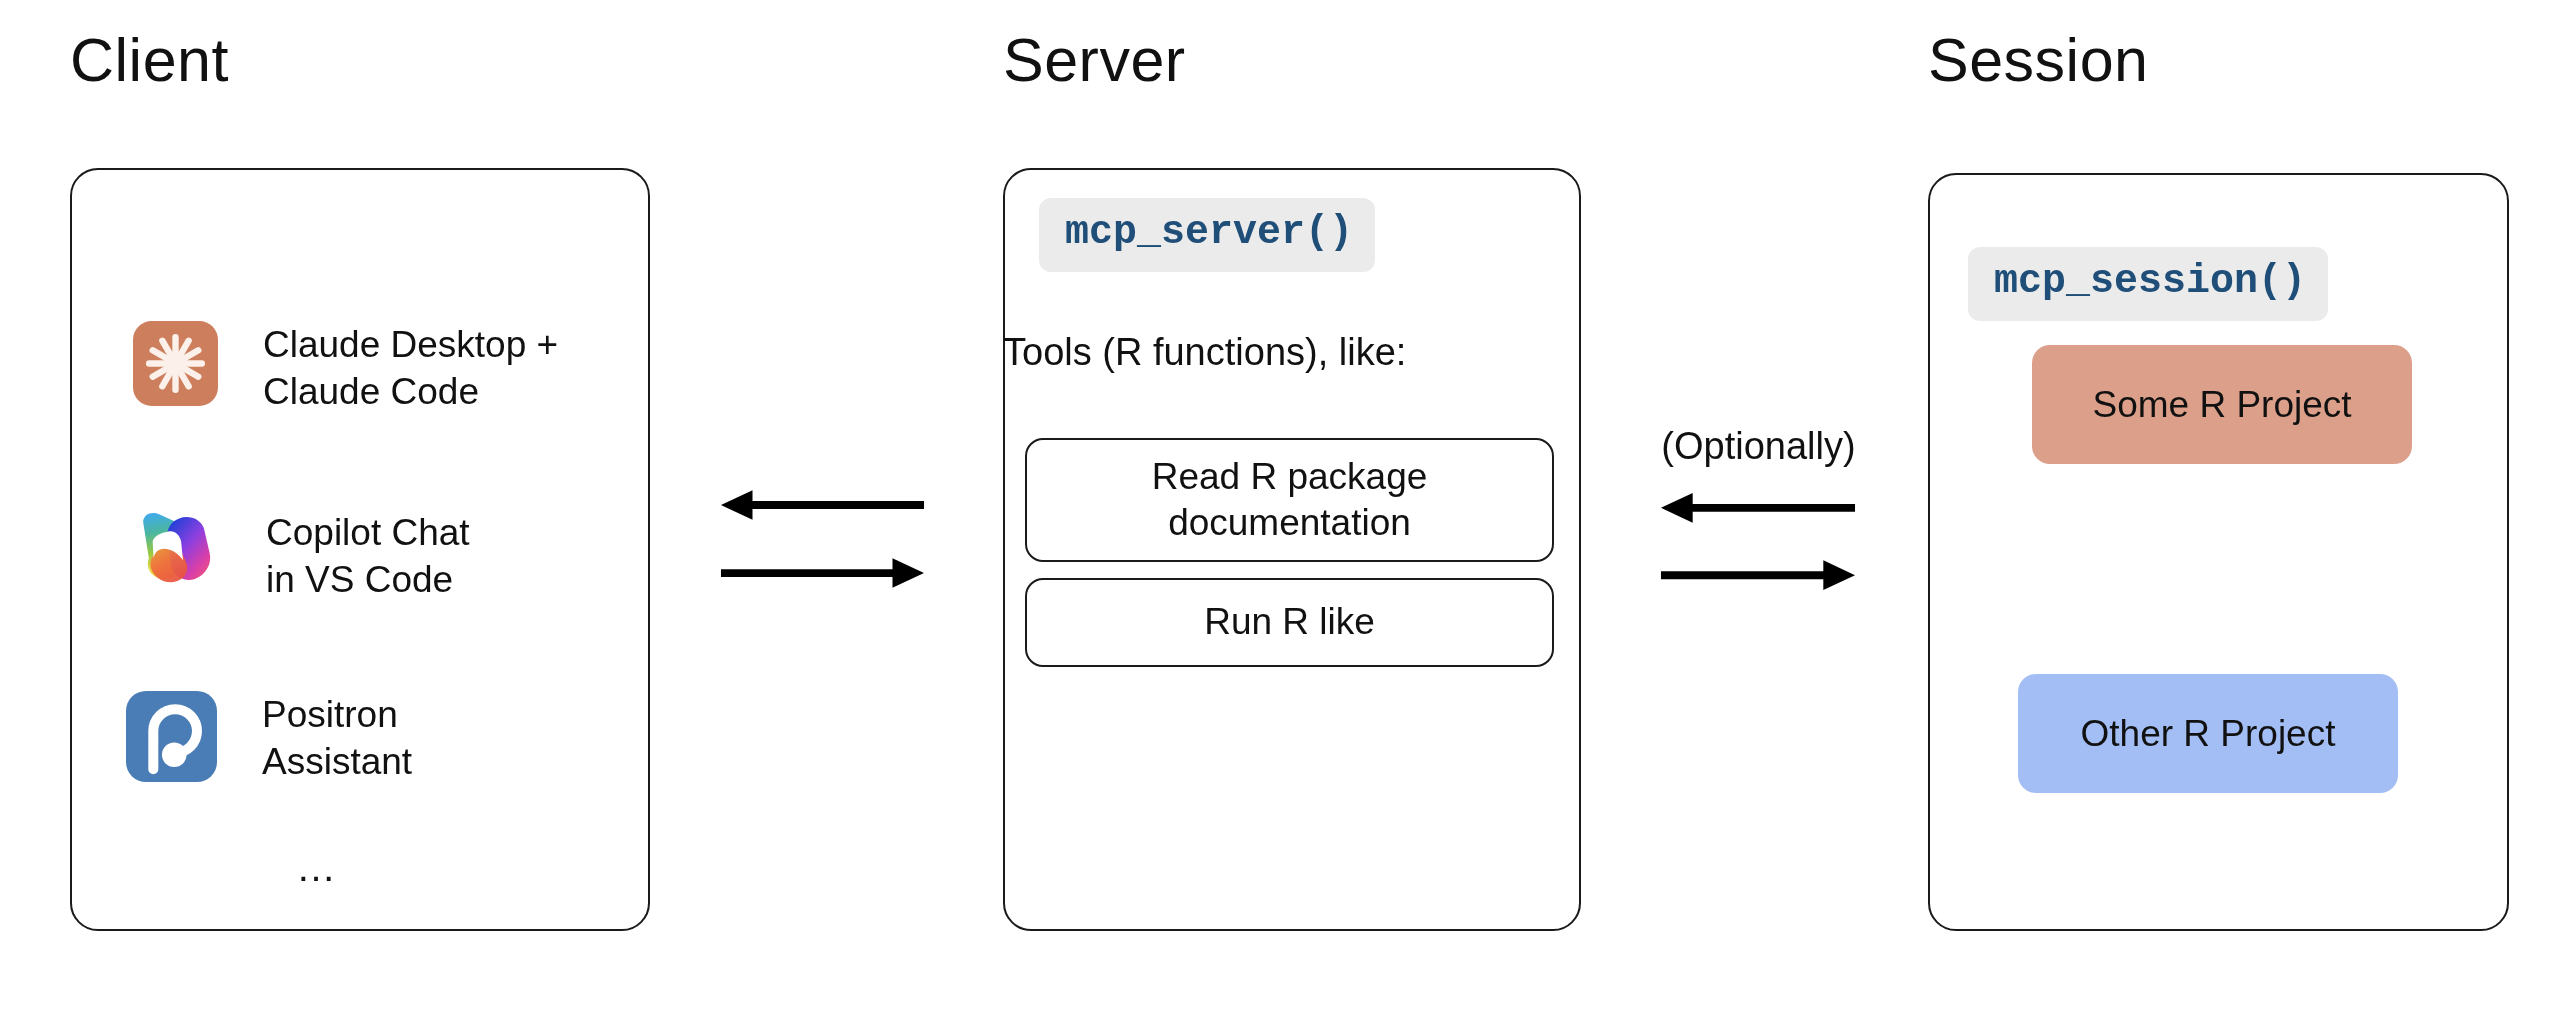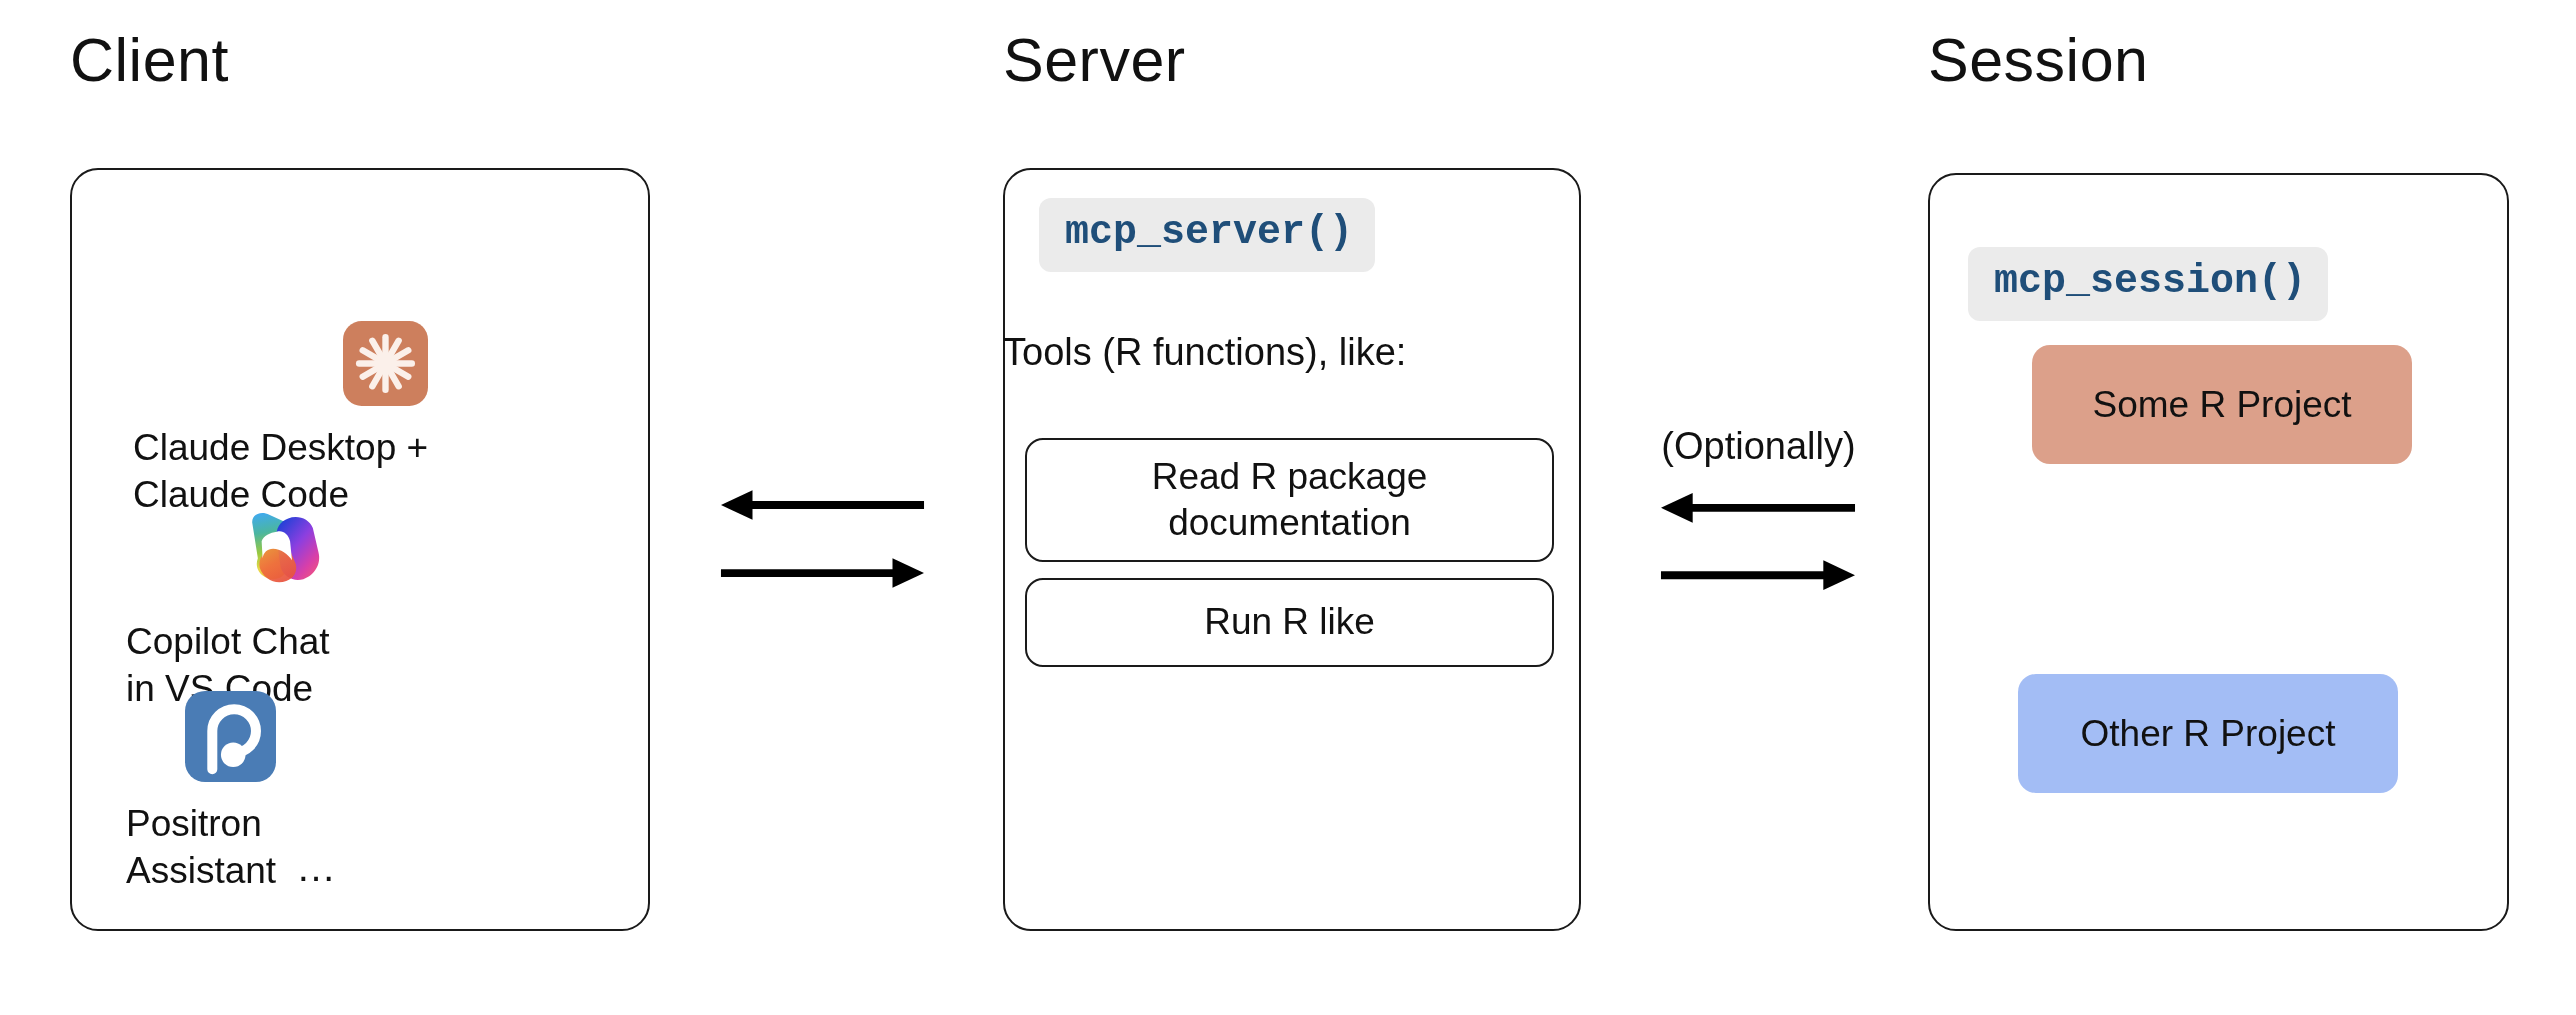--- a/index.html
+++ b/index.html
@@ -108,23 +108,22 @@
     font-size: 37px;
     color: #111111;
   }
   #project-0 { left: 2032px; top: 345px; width: 380px; height: 119px; background: #dca08a; }
   #project-1 { left: 2018px; top: 674px; width: 380px; height: 119px; background: #a3bdf5; }
 
   
   .client-row {
     position: absolute;
     display: flex;
-    align-items: flex-end;
-    gap: 14px;
-    flex-direction: column;
+    align-items: flex-start;
+    gap: 45px;
   }
   #client-row-0 { left: 133px; top: 321px; }
   #client-row-1 { left: 126px; top: 509px; }
   #client-row-2 { left: 126px; top: 691px; }
 
   .client-label {
     font-size: 37px;
     line-height: 1.28;
     color: #111111;
     white-space: pre-line;

